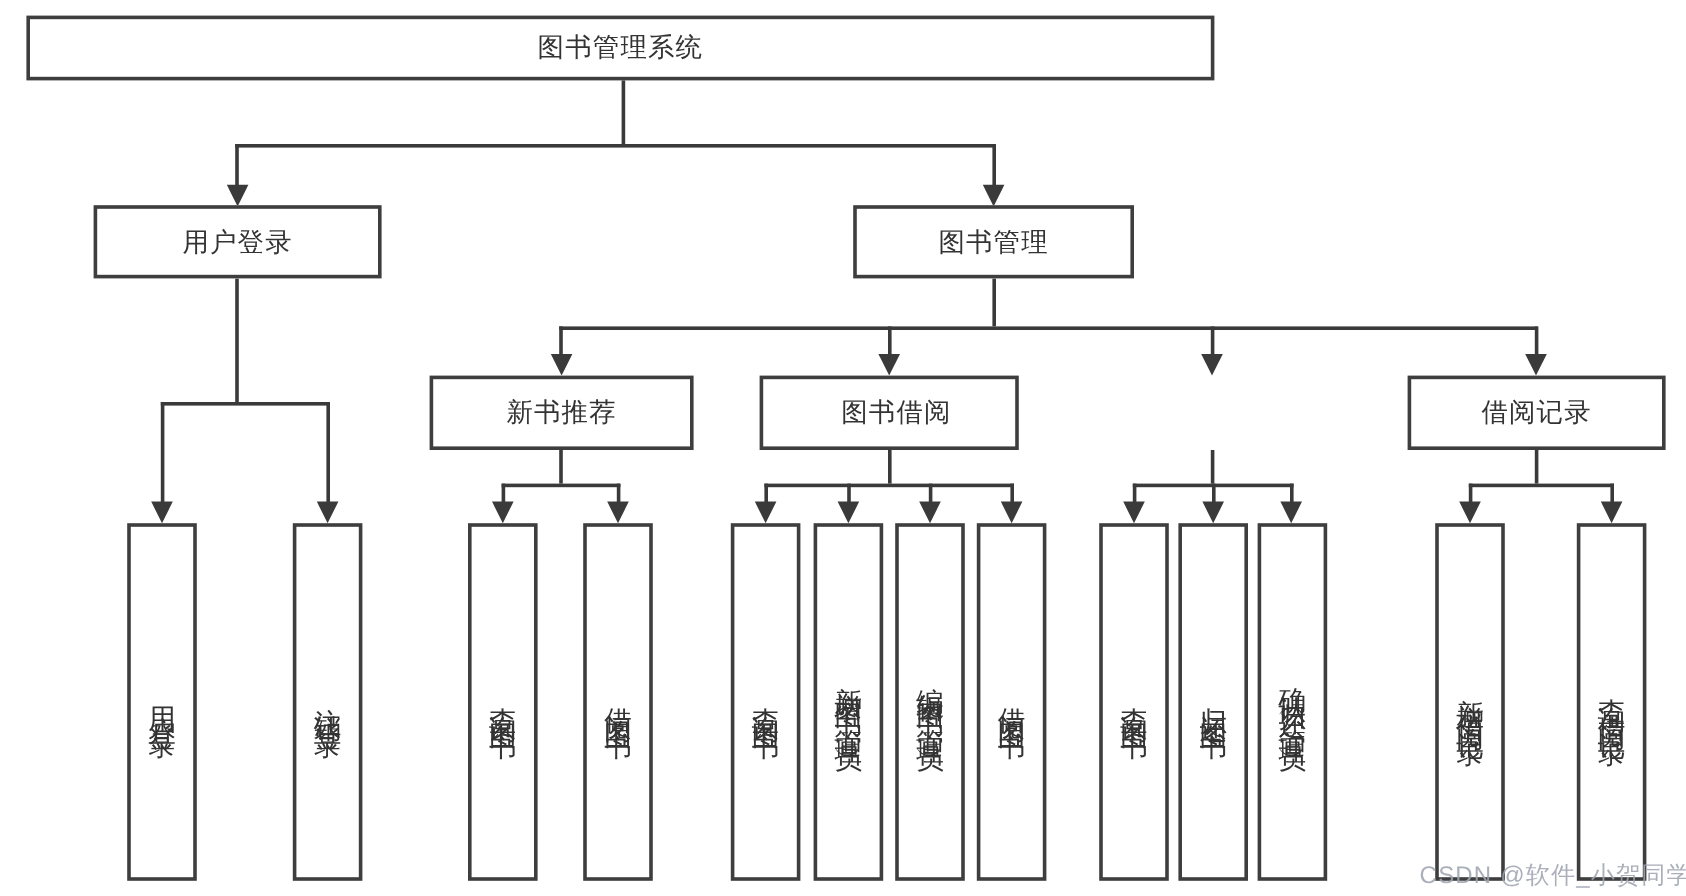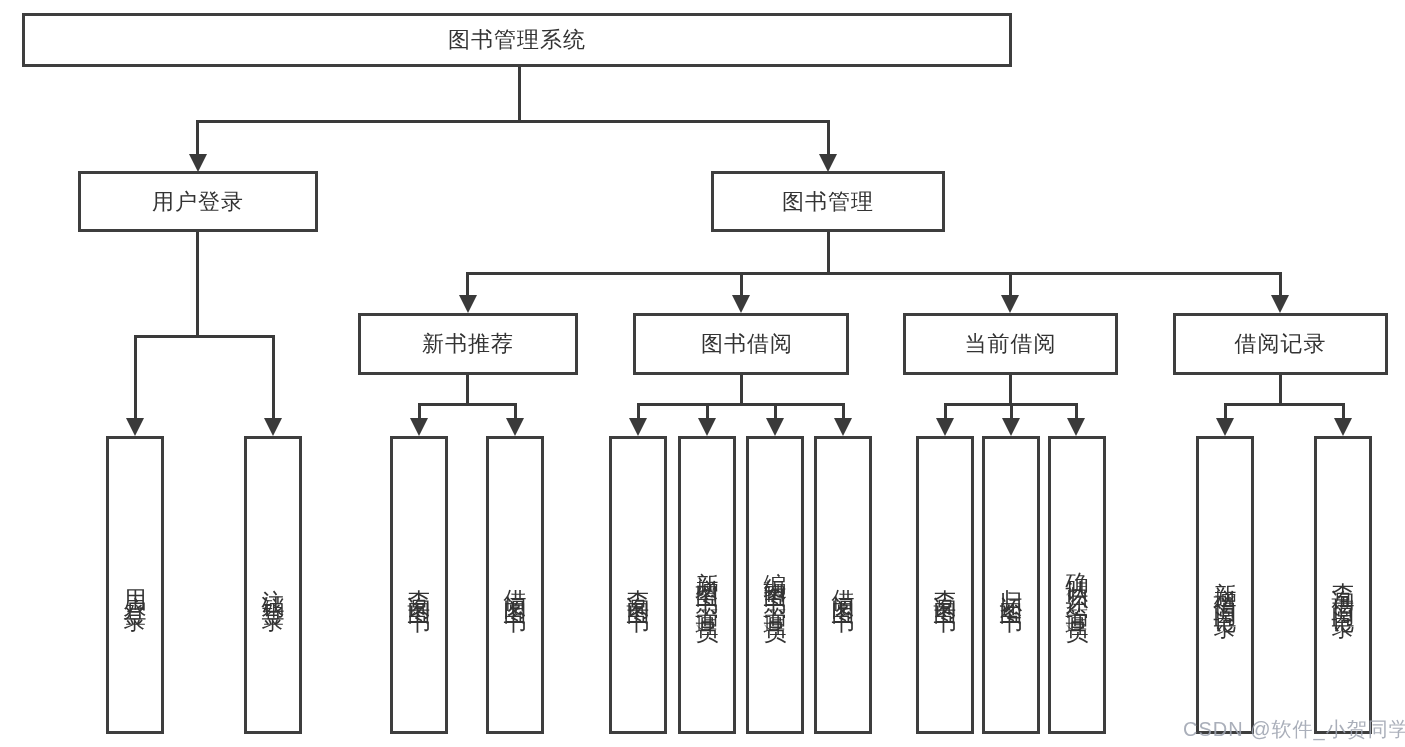--- a/index.html
+++ b/index.html
@@ -102,23 +102,20 @@
   <div class="box hbox" style="left:358px;top:313px;width:220px;height:62px;">
     <span>新书推荐</span>
   </div>
 
   <div class="box hbox" style="left:711px;top:171px;width:234px;height:61px;">
     <span>图书管理</span>
   </div>
   <div class="box hbox" style="left:633px;top:313px;width:216px;height:62px;padding-left:12px;">
     <span>图书借阅</span>
   </div>
-  <div class="box hbox" style="left:903px;top:313px;width:215px;height:62px;">
-    <span>当前借阅</span>
-  </div>
   <div class="box hbox" style="left:1173px;top:313px;width:215px;height:62px;">
     <span>借阅记录</span>
   </div>
 
   <div class="box vbox" style="left:106px;top:436px;width:58px;height:298px;">
     <span>用户登录</span>
   </div>
   <div class="box vbox" style="left:244px;top:436px;width:58px;height:298px;">
     <span>注销登录</span>
   </div>

